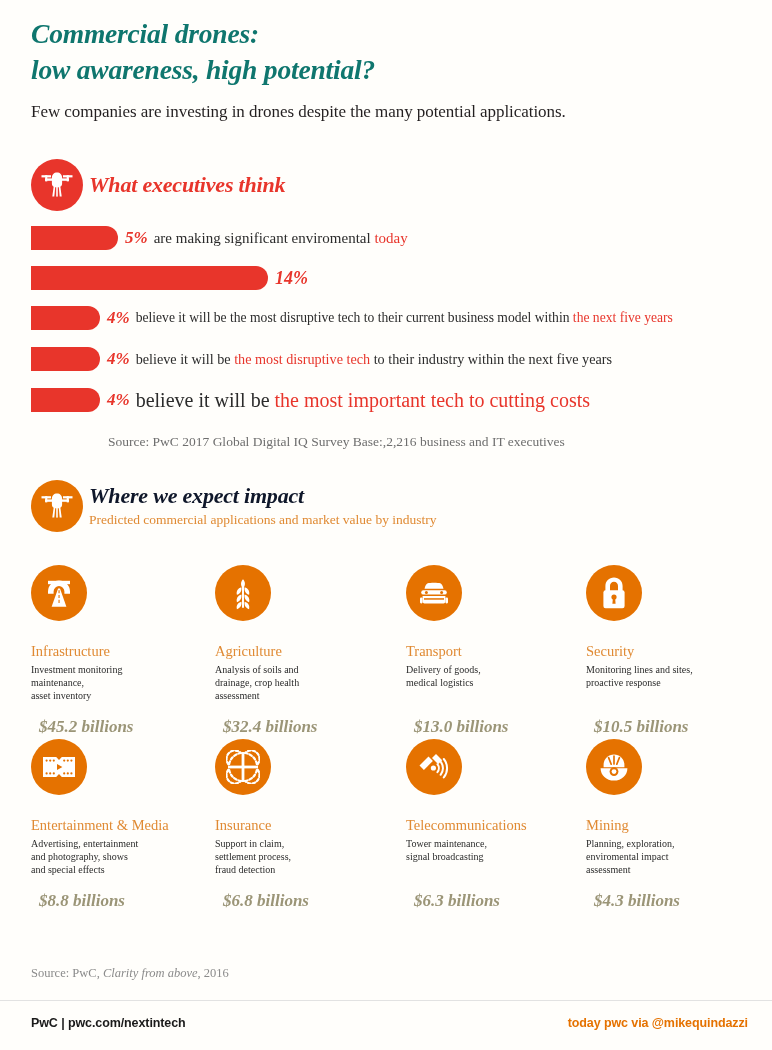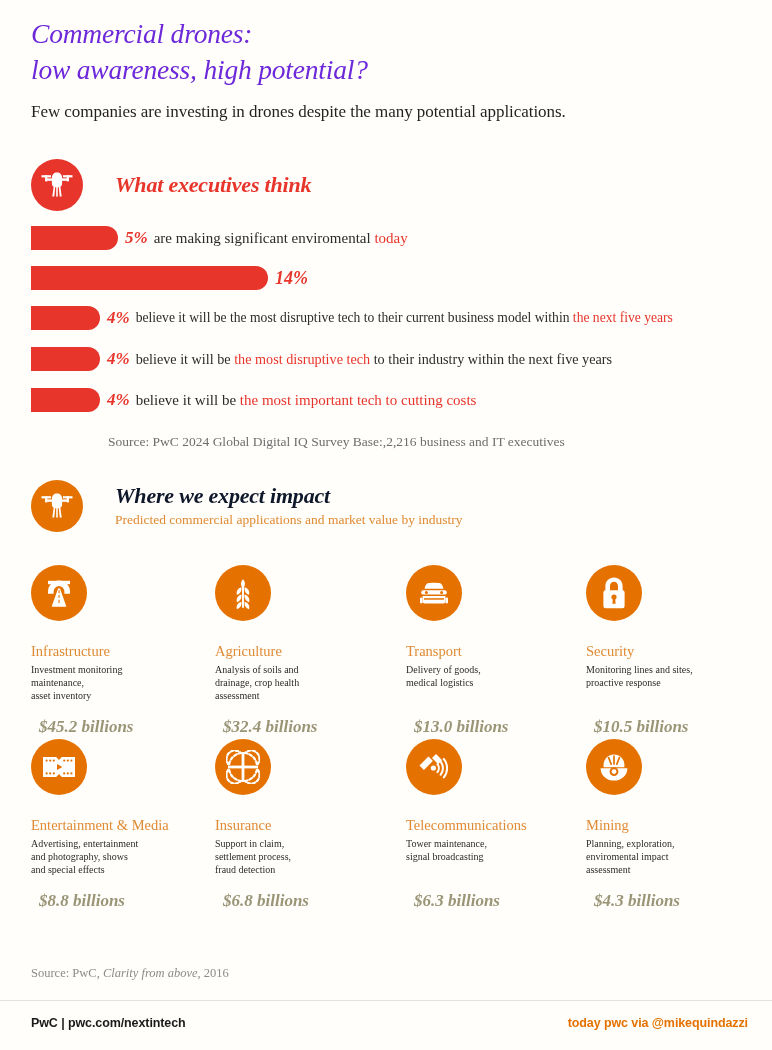--- a/index.html
+++ b/index.html
@@ -23,25 +23,25 @@
 
   
   .header {
     position: absolute;
     left: 31px;
     top: 16px;
     width: 720px;
   }
   .title {
     font-family: "Liberation Serif", serif;
-    font-weight: normal;
+    font-weight: bold;
     font-style: italic;
     font-size: 27.5px;
     line-height: 1.32;
-    color: #6d28d9;
+    color: #0f766e;
     letter-spacing: -0.2px;
     margin: 0;
     white-space: pre-line;
   }
   .subtitle {
     font-family: "Liberation Serif", serif;
     font-size: 17px;
     color: #231f20;
     margin: 0;
     padding-top: 13px;
@@ -60,21 +60,21 @@
     border-radius: 50%;
     flex: 0 0 52px;
     display: flex;
     align-items: center;
     justify-content: center;
   }
   .badge.red { background: #e8352b; }
   .badge.orange { background: #e57200; }
 
   .section-title-wrap {
-    margin-left: 32px;
+    margin-left: 6px;
   }
   .section-title {
     font-family: "Liberation Serif", serif;
     font-weight: bold;
     font-style: italic;
     font-size: 22px;
     line-height: 1.05;
     letter-spacing: -0.2px;
     margin: 0;
   }
@@ -122,21 +122,21 @@
     font-size: 14.5px;
     color: #2b2b2b;
     margin-left: 6px;
     white-space: nowrap;
   }
   .bar-row.r1 .bar-text { font-size: 15px; }
   .bar-row.r2 .bar-pct { font-size: 18px; }
   .bar-row.r2 .bar-text { font-size: 15.5px; }
   .bar-row.r3 .bar-text { font-size: 13.6px; }
   .bar-row.r4 .bar-text { font-size: 14.2px; }
-  .bar-row.r5 .bar-text { font-size: 15px; }
+  .bar-row.r5 .bar-text { font-size: 20px; }
   .hl { color: #e8352b; text-align: center; }
 
   .source-note {
     position: absolute;
     left: 108px;
     top: 434px;
     font-family: "Liberation Serif", serif;
     font-size: 13.5px;
     color: #6e6e6e;
   }
@@ -296,21 +296,21 @@
       <span class="bar-text"><span>believe it will be </span><span class="hl">the most disruptive tech</span><span> to their industry within the next five years</span></span>
     </div>
 
     <div class="bar-row r5">
       <div class="bar" style="width:69px;"></div>
       <span class="bar-pct">4%</span>
       <span class="bar-text"><span>believe it will be </span><span class="hl">the most important tech to cutting costs</span><span></span></span>
     </div>
   </div>
 
-  <div class="source-note">Source: PwC 2024 Global Digital IQ Survey Base:,2,216 business and IT executives</div>
+  <div class="source-note">Source: PwC 2017 Global Digital IQ Survey Base:,2,216 business and IT executives</div>
 
   <div class="section-head" style="left:31px; top:480px;">
     <div class="badge orange">
       <svg width="34" height="30" viewBox="0 0 34 30" aria-hidden="true">
         <rect x="5" y="8.4" width="24" height="2.4" fill="#ffffff"></rect>
         <rect x="1.5" y="5.2" width="9.5" height="2.2" fill="#ffffff"></rect>
         <rect x="5.2" y="5.2" width="2.1" height="6.2" fill="#ffffff"></rect>
         <rect x="23" y="5.2" width="9.5" height="2.2" fill="#ffffff"></rect>
         <rect x="26.7" y="5.2" width="2.1" height="6.2" fill="#ffffff"></rect>
         <path d="M17 2.6 c3.0 0 5.1 2.1 5.1 5.0 v6.0 c0 2.1 -1.3 3.3 -2.6 3.6 h-5.0 c-1.3 -0.3 -2.6 -1.5 -2.6 -3.6 v-6.0 c0 -2.9 2.1 -5.0 5.1 -5.0 z" fill="#ffffff"></path>

